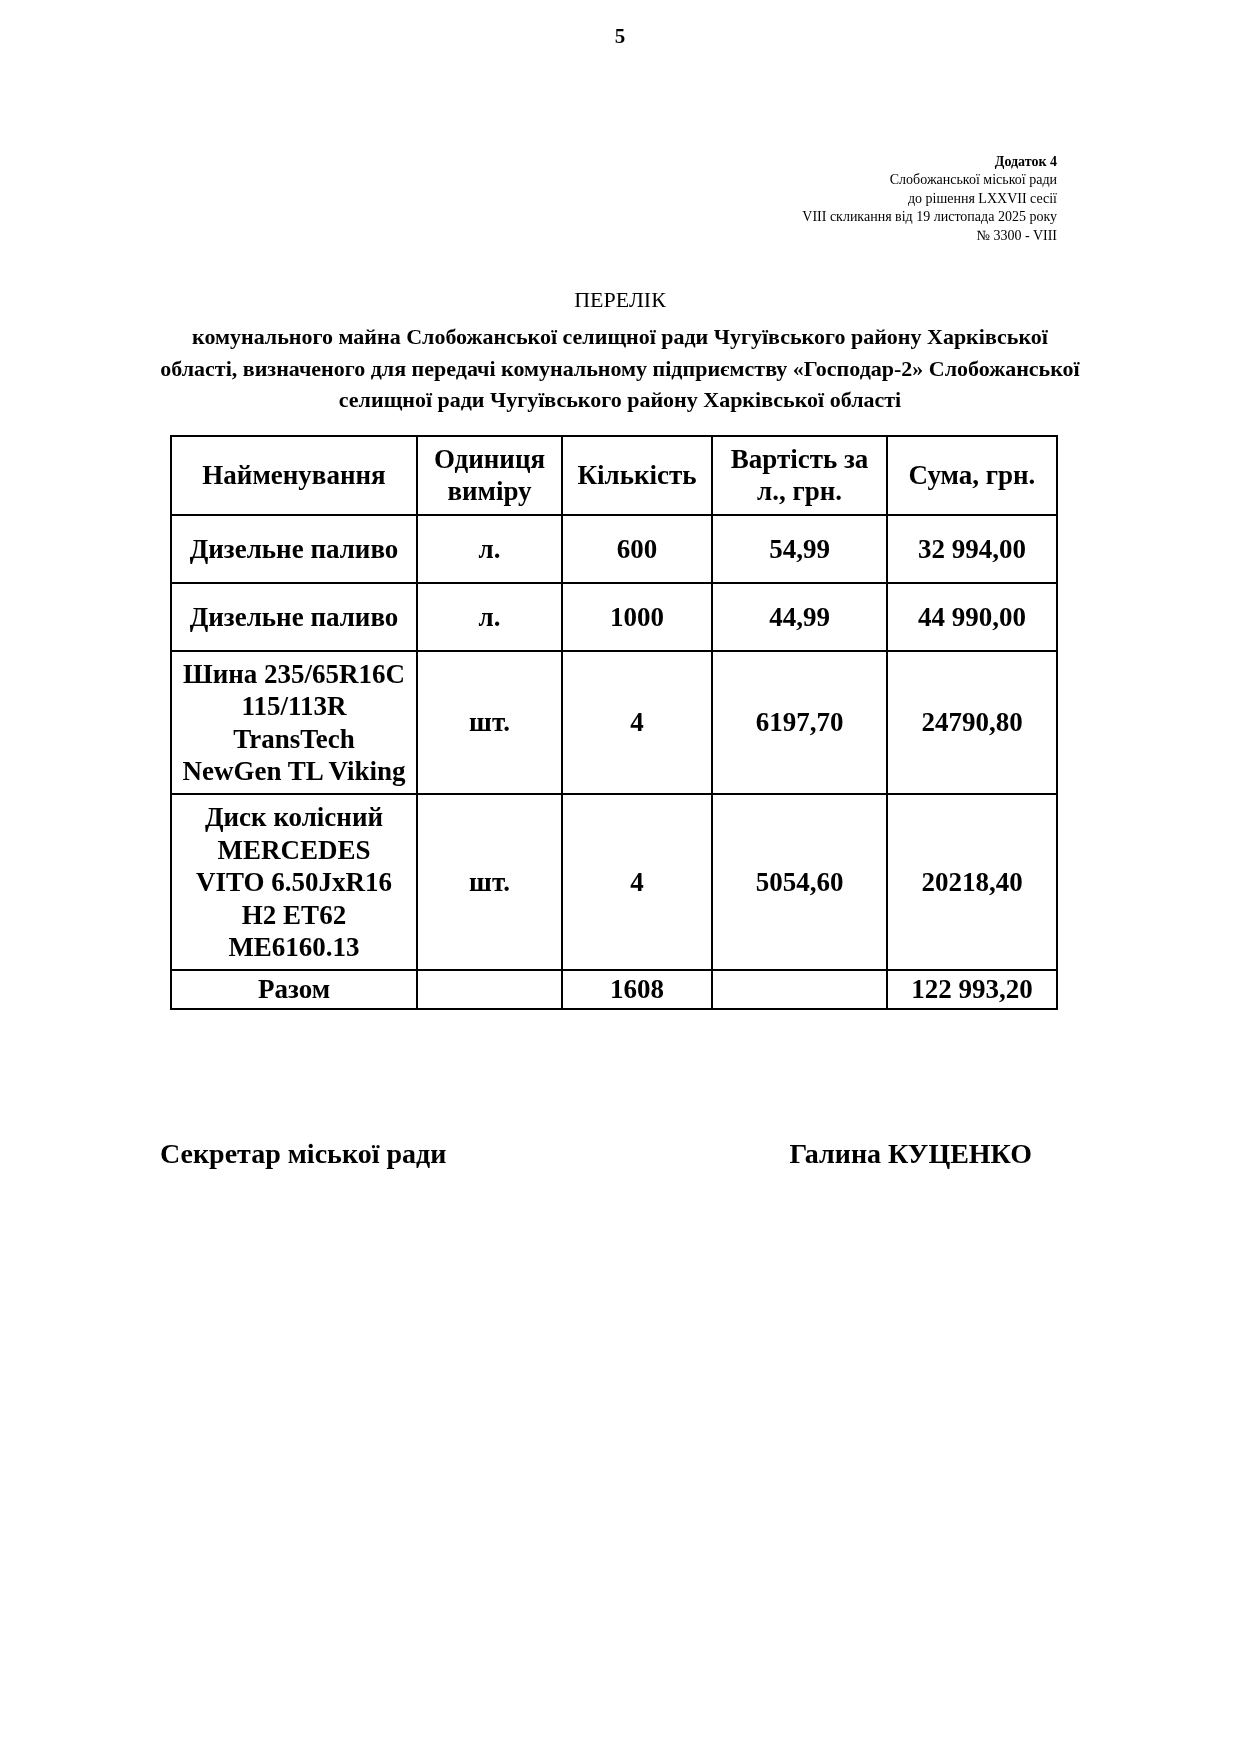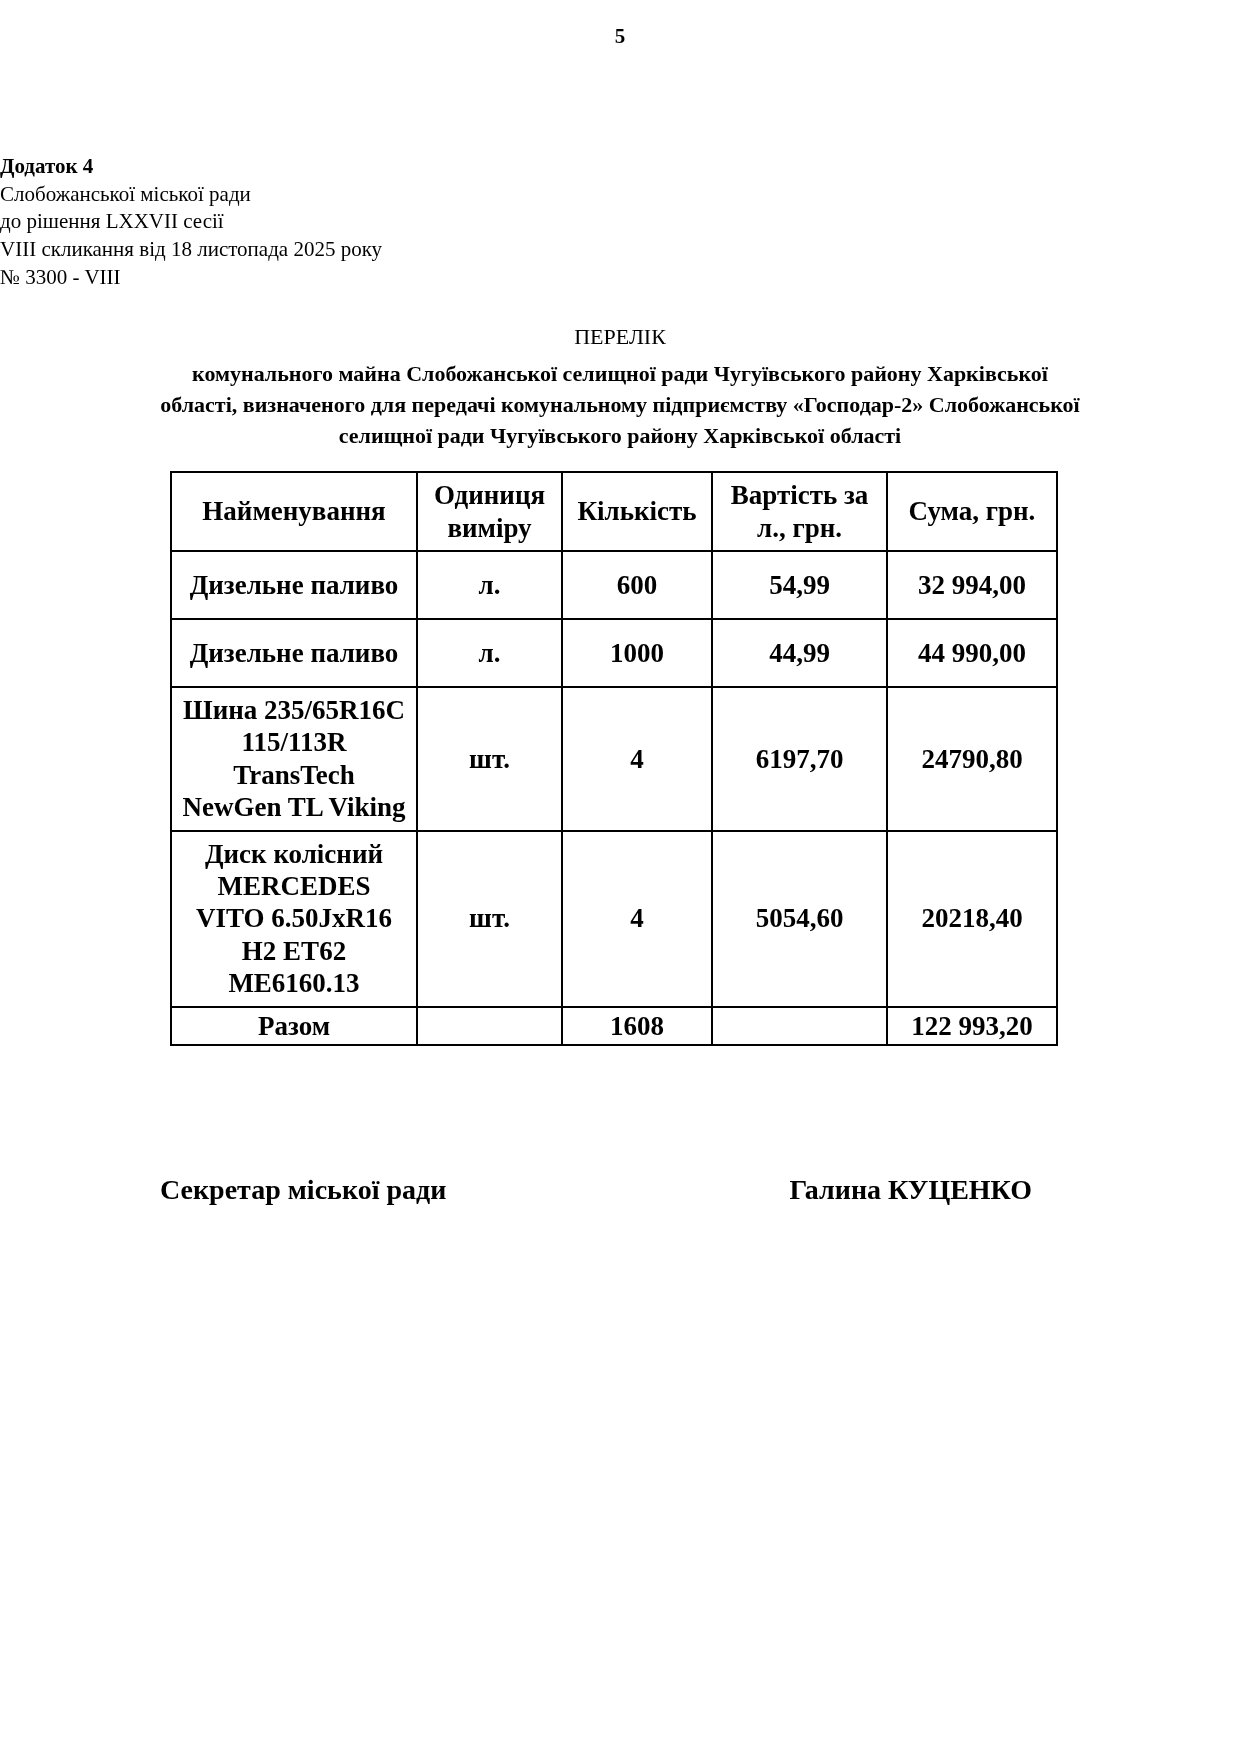--- a/index.html
+++ b/index.html
@@ -15,27 +15,27 @@
   }
   .page-number {
     padding-top: 24px;
     text-align: center;
     font-size: 21px;
     font-weight: bold;
   }
   .header-block {
     margin-top: 104px;
     padding-right: 183px;
-    text-align: left;
-    font-size: 21px;
+    text-align: right;
+    font-size: 14px;
     line-height: 1.32;
   }
   .header-line.first { font-weight: bold; }
   .doc-title {
-    margin-top: 32px;
+    margin-top: 42px;
     text-align: center;
     font-size: 22px;
     font-weight: normal;
   }
   .doc-subtitle {
     width: 930px;
     margin: 8px auto 0 auto;
     text-align: center;
     font-weight: bold;
     font-size: 22px;
@@ -78,21 +78,21 @@
 <body>
 
 <div class="page">
 
   <div class="page-number">5</div>
 
   <div class="header-block">
     <div class="header-line first">Додаток  4</div>
     <div class="header-line">Слобожанської міської ради</div>
     <div class="header-line">до рішення LXXVII сесії</div>
-    <div class="header-line">VIII скликання від 18 листопада 2025 року</div>
+    <div class="header-line">VIII скликання від 19 листопада 2025 року</div>
     <div class="header-line">№   3300  - VIII</div>
   </div>
 
   <div class="doc-title">ПЕРЕЛІК</div>
 
   <div class="doc-subtitle">комунального майна Слобожанської селищної ради Чугуївського району Харківської області, визначеного для передачі комунальному підприємству «Господар-2» Слобожанської селищної ради Чугуївського району Харківської області</div>
 
   <table class="items">
     <colgroup>
       <col class="c1">

